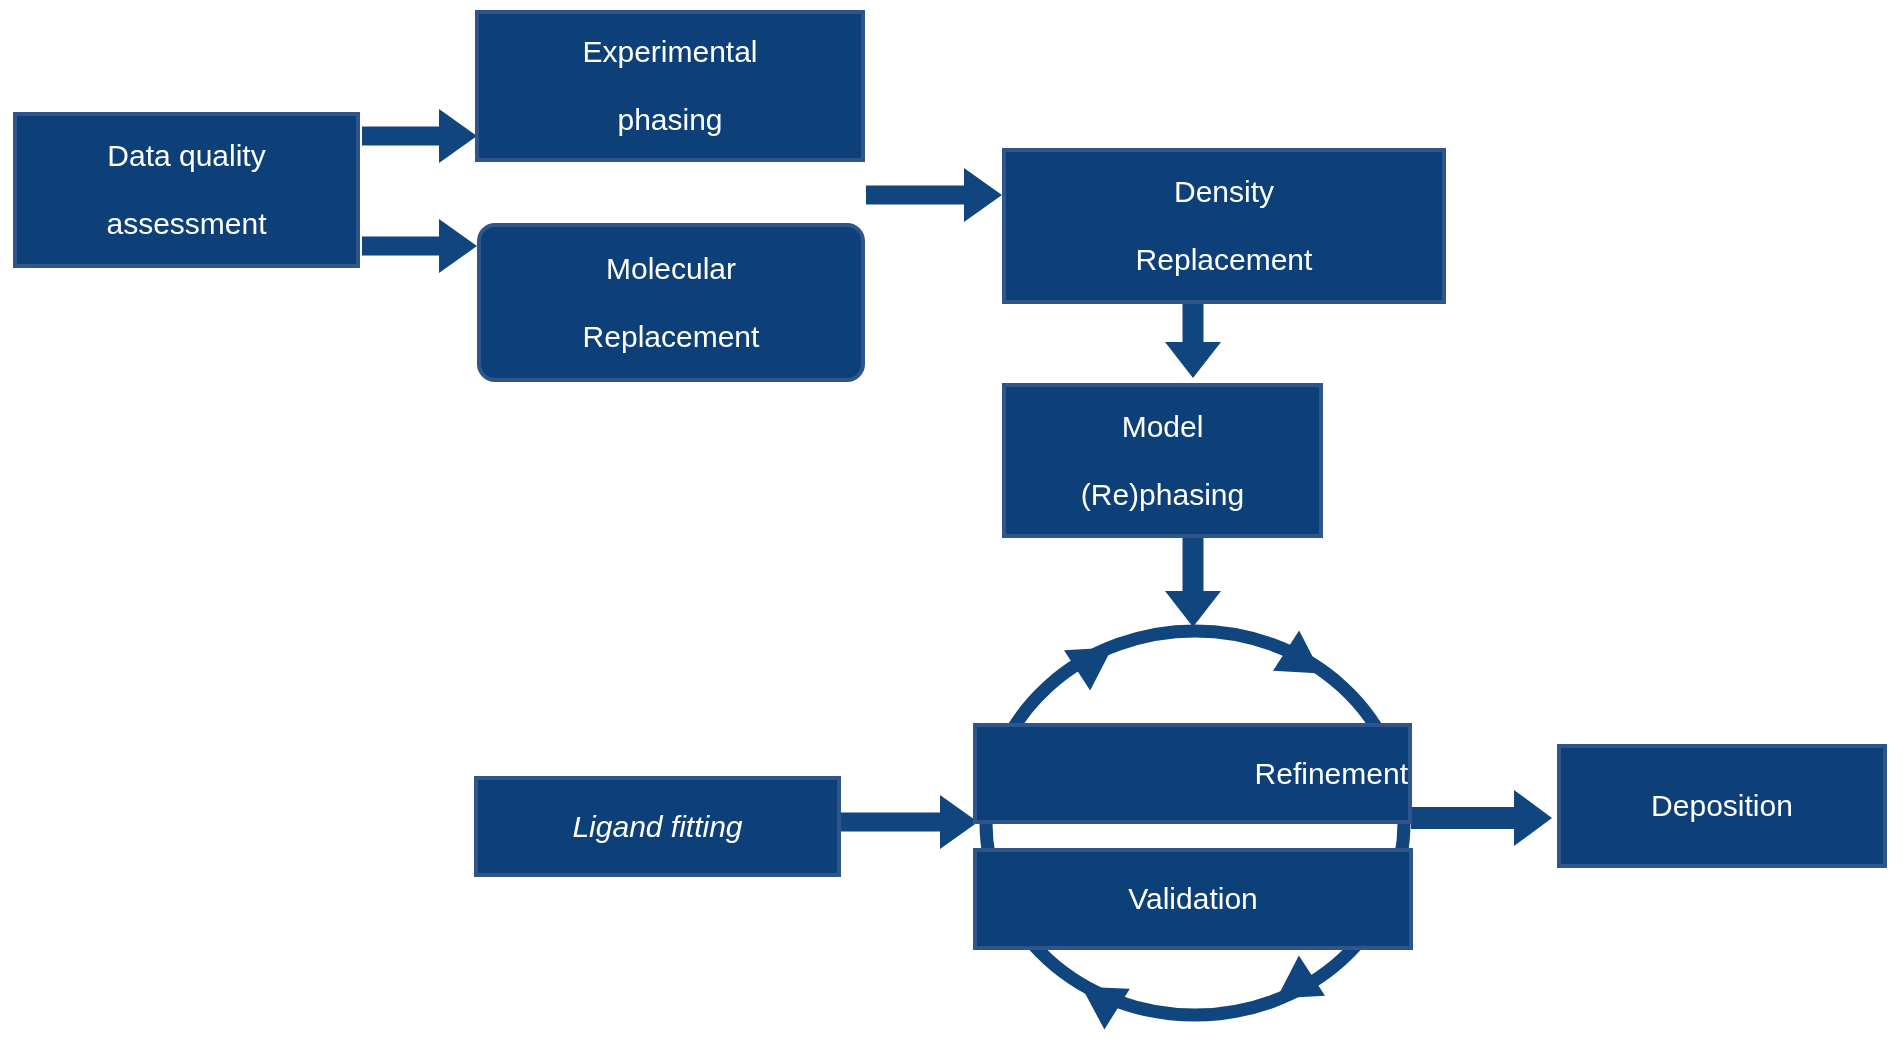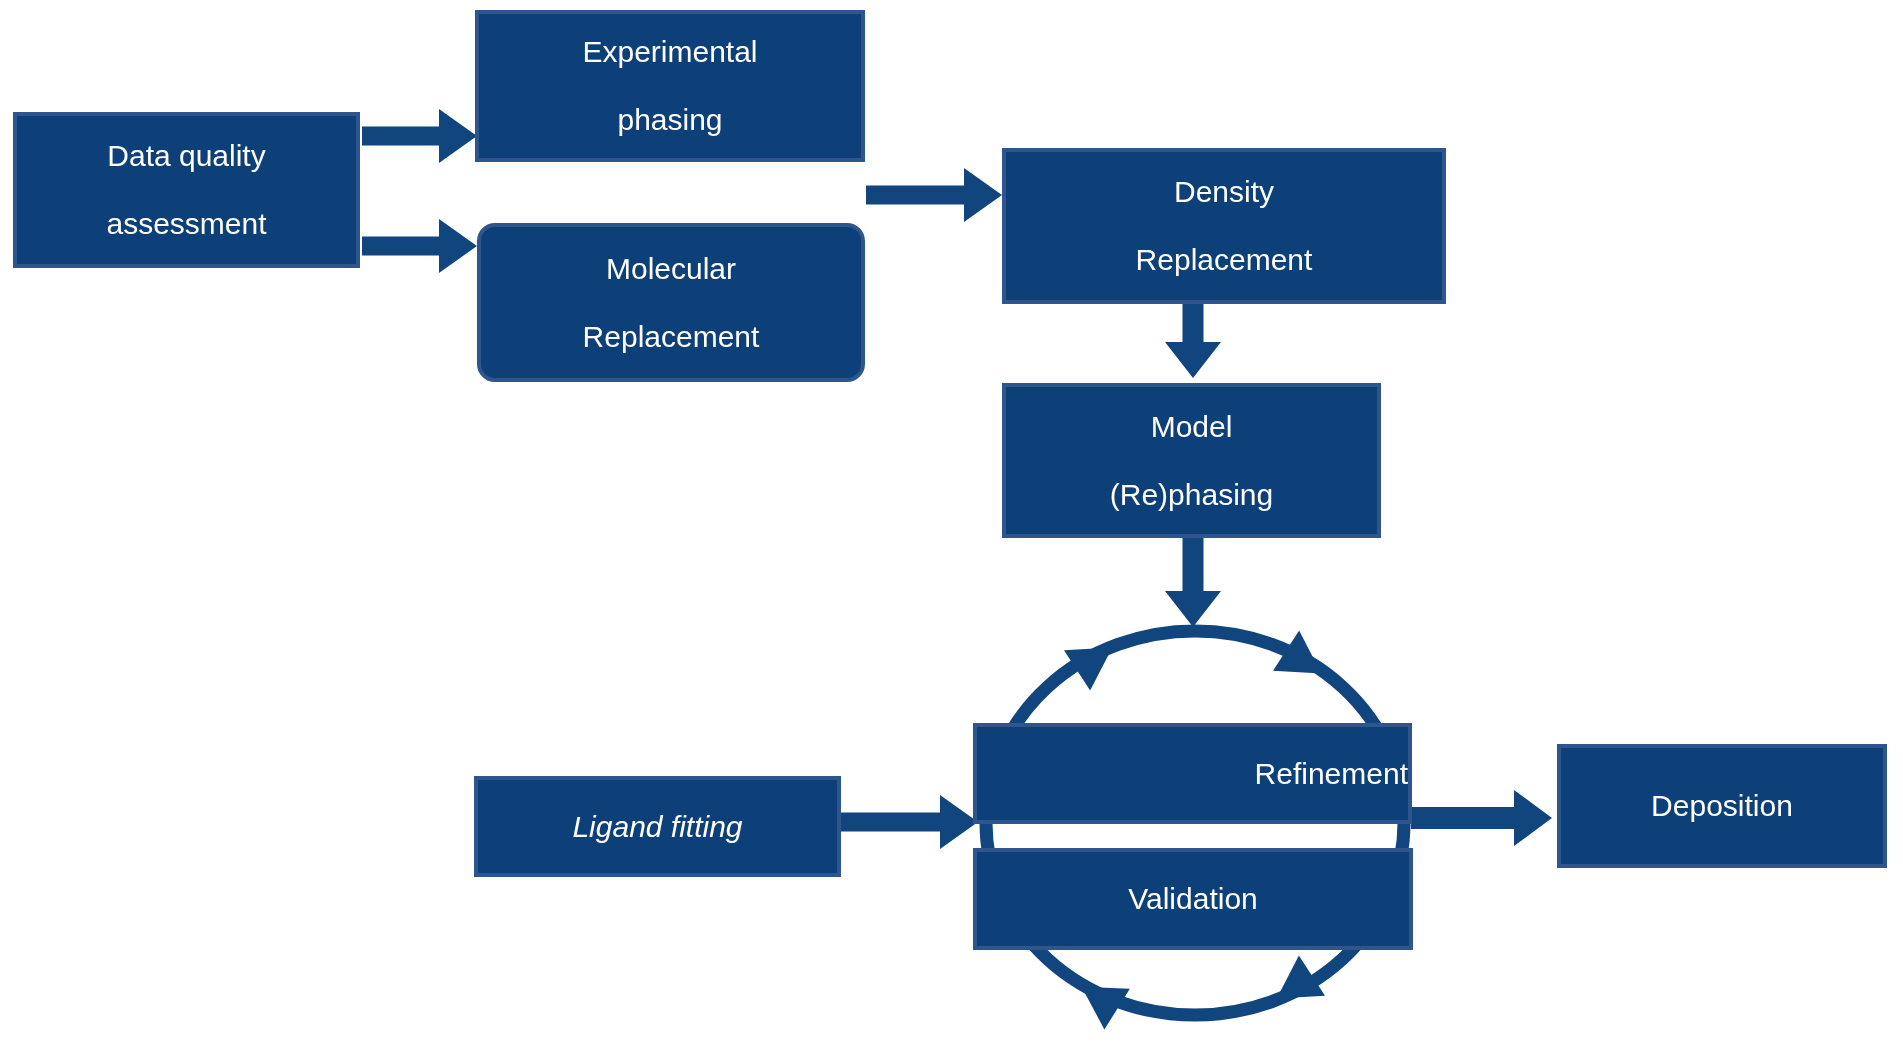--- a/index.html
+++ b/index.html
@@ -20,21 +20,21 @@
     align-items:center;justify-content:center;
     color:var(--box-text,#ffffff);
     font-size:30px;line-height:68px;
     text-align:center;white-space:nowrap;
   }
   
   #b-dq{left:13px;top:112px;width:347px;height:156px;}
   #b-ep{left:475px;top:10px;width:390px;height:152px;}
   #b-mr{left:477px;top:223px;width:388px;height:159px;border-radius:18px;}
   #b-dm{left:1002px;top:116px;width:444px;height:156px;margin-top:32px;}
-  #b-mb{left:1002px;top:383px;width:379px;height:155px;}
+  #b-mb{left:1002px;top:383px;width:321px;height:155px;}
   #b-rf{left:973px;top:723px;width:439px;height:101px;align-items:flex-end;}
   #b-vl{left:973px;top:848px;width:440px;height:102px;}
   #b-lf{left:474px;top:776px;width:367px;height:101px;font-style:italic;}
   #b-dp{left:1557px;top:744px;width:330px;height:124px;}
 </style>
 </head>
 <body>
 
 <div id="canvas">
 

